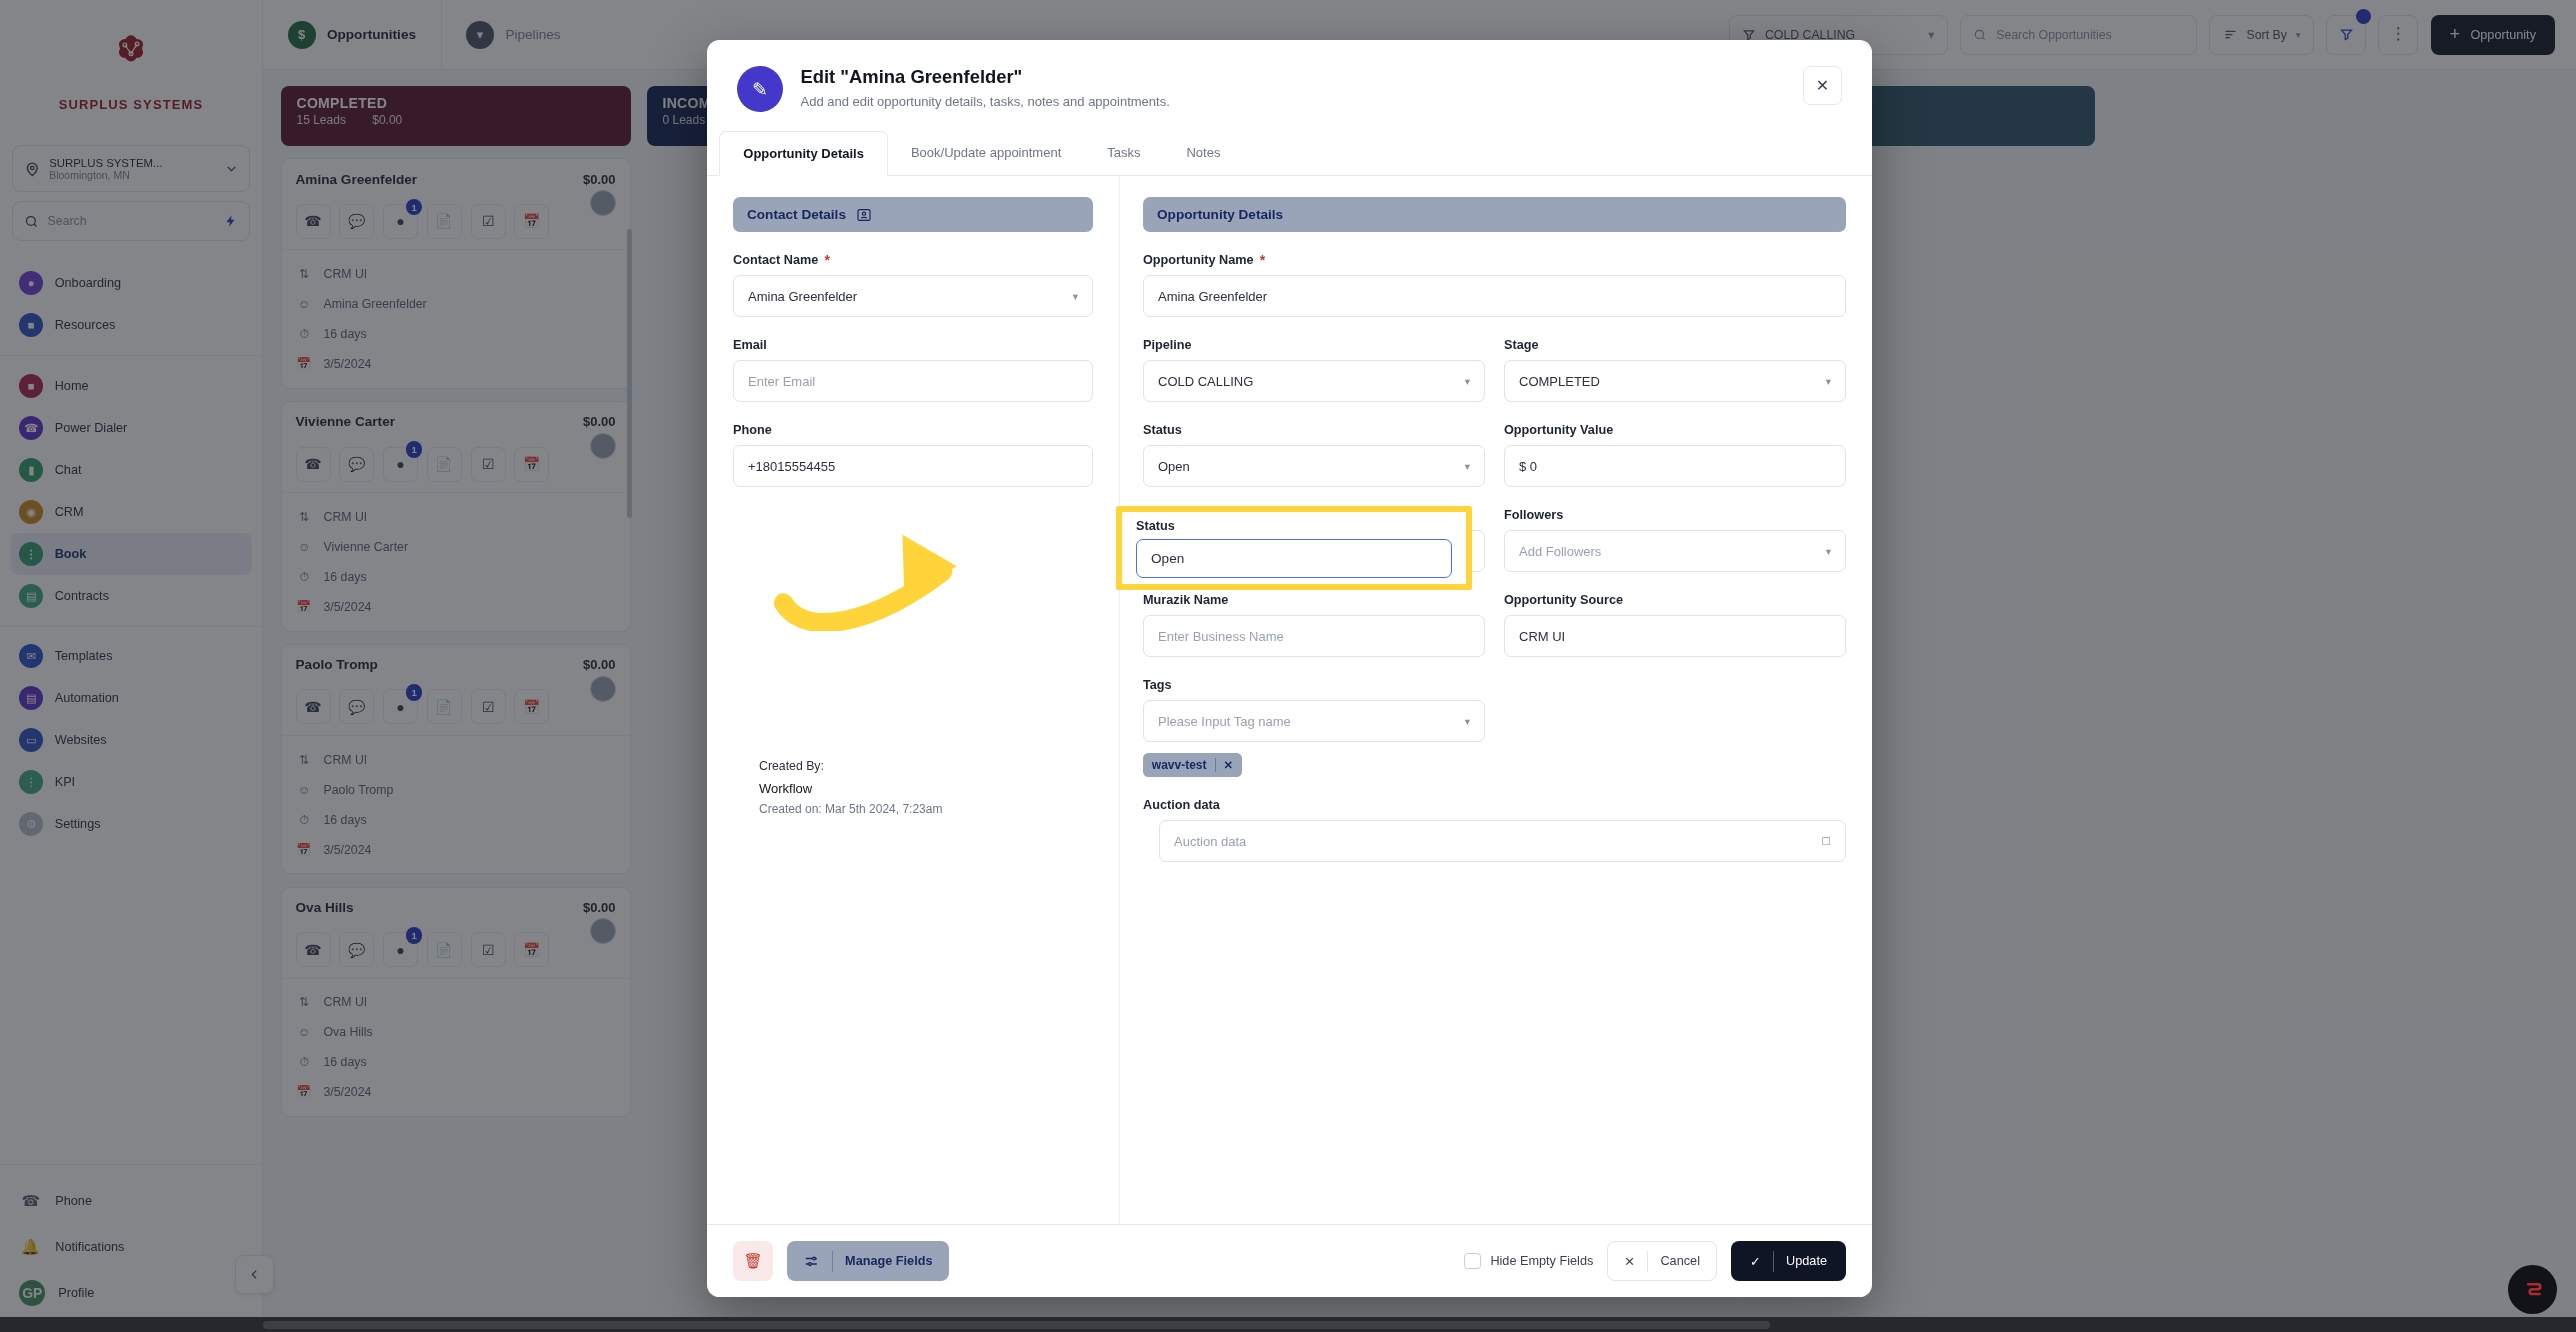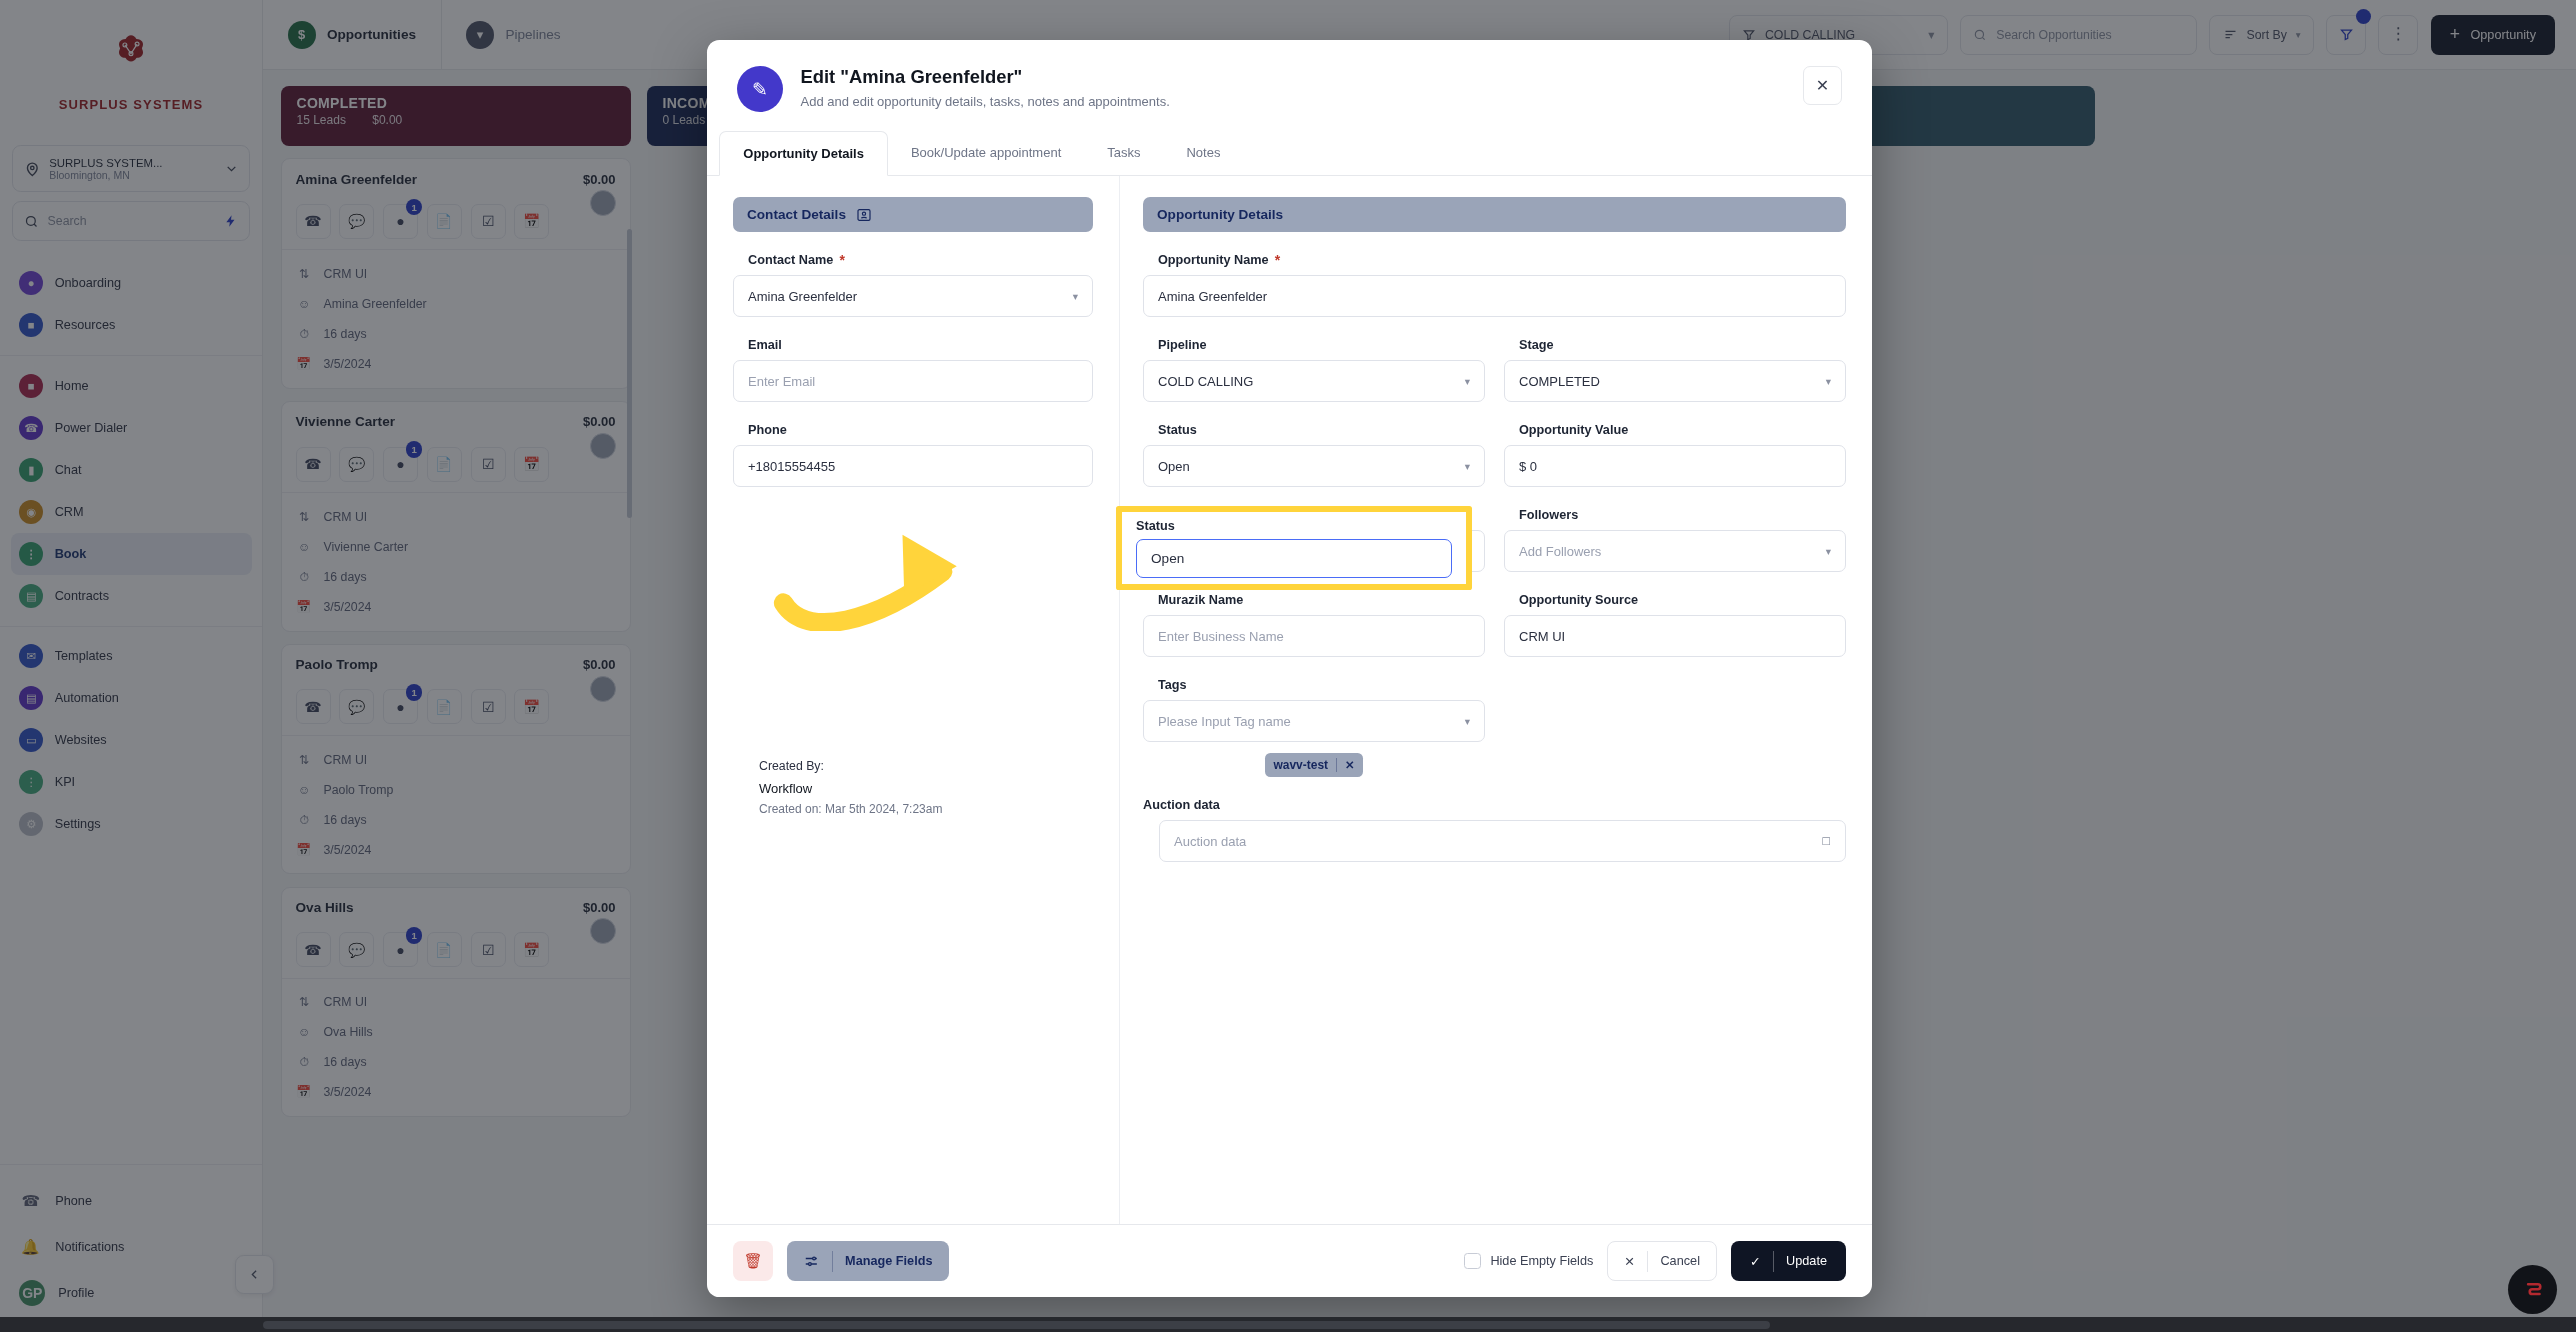--- a/index.html
+++ b/index.html
@@ -125,28 +125,28 @@
   .m-tab.active { color: #11161f; font-weight: 700; border-bottom: 1.8px solid #11161f;
     border-left: 0.9px solid #e6e8ec; border-right: 0.9px solid #e6e8ec; border-top: 0.9px solid #e6e8ec;
     border-radius: 7px 7px 0 0; border-bottom-color: #fff; margin-bottom: -0.9px; background: #fff; }
   .m-body { flex: 1; display: flex; overflow: hidden; }
   .m-left { width: 412px; padding: 21px 26px 0 26px; }
   .m-right { flex: 1; padding: 21px 26px 0 23px; border-left: 0.9px solid #eceef2; }
   .sect-head { background: #9aa4b8; border-radius: 7px; height: 35px; display: flex;
     align-items: center; gap: 10.5px; padding: 0 14px; font-size: 13.6px; font-weight: 700; color: #16275e; }
   .fld { margin-top: 21px; }
   .fld-label { font-size: 12.7px; font-weight: 700; color: #1d2433; margin-bottom: 8px;
-    display: flex; align-items: center; gap: 6.1px; margin-left: 15px; }
+    display: flex; align-items: center; gap: 6.1px; }
   .req { color: #c0392b; font-size: 14px; line-height: 1; }
   .inp { height: 42px; border: 0.9px solid #dfe2e9; border-radius: 7px; display: flex;
     align-items: center; padding: 0 14px; font-size: 13px; color: #2b3040; background: #fff; }
   .inp.ph { color: #9aa0b0; }
   .inp .chev { margin-left: auto; color: #8b91a1; font-size: 10.5px; }
   .two { display: flex; gap: 19px; }
-  .two > div { flex: 1; text-align: center; }
+  .two > div { flex: 1; }
   .tag-chip { display: inline-flex; align-items: center; gap: 8px; background: #9aa4b8;
     border-radius: 5.3px; padding: 5.3px 8.8px; margin-top: 10.5px; font-size: 12px;
     font-weight: 700; color: #16275e; }
   .tag-x { border-left: 0.9px solid rgba(22,39,94,.35); padding-left: 8px; font-size: 11.4px; }
   .auction-wrap { margin-left: 16px; }
   .created { margin-top: auto; padding: 0 26px 19px 26px; }
   .cr-lbl { font-size: 12.3px; color: #2b3040; }
   .cr-val { font-size: 13px; font-weight: 400; color: #11161f; margin-top: 8px; }
   .cr-on { font-size: 12px; color: #6e7587; margin-top: 6.1px; }
   .m-foot { border-top: 0.9px solid #e6e8ec; padding: 16px 26px; display: flex;

